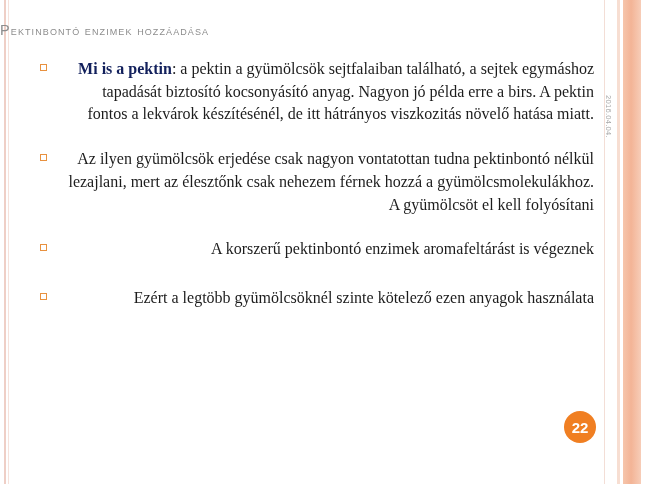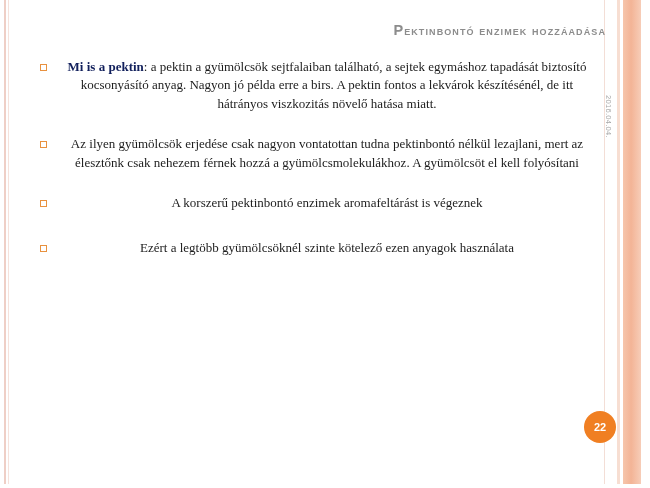--- a/index.html
+++ b/index.html
@@ -64,28 +64,27 @@
     left: 0; top: 484px;
     width: 650px; height: 4px;
     background: #ffffff;
   }
 
   
   .slide-title {
     position: absolute;
     left: 0; top: 22px;
     width: 606px;
-    text-align: right;
+    text-align: left;
     font-family: "Liberation Sans", sans-serif;
     font-size: 12.5px;
     letter-spacing: 1.1px;
     color: #8c8c8c;
     font-variant: small-caps;
     white-space: nowrap;
-    font-weight: bold;
   }
   .slide-title .cap {
     font-size: 14.5px;
   }
 
   
   .body-list {
     position: absolute;
     left: 38px;
     top: 58px;
@@ -103,24 +102,24 @@
     top: 6px;
     width: 5px;
     height: 5px;
     border: 1.4px solid #e8913f;
     background: #ffffff;
     box-sizing: content-box;
   }
   .bullet-text {
     display: block;
     font-family: "Liberation Serif", serif;
-    font-size: 13px;
+    font-size: 16px;
     line-height: 1.42;
     color: #1c1c1c;
-    text-align: center;
+    text-align: right;
   }
   .bullet-text .lead {
     font-weight: bold;
     color: #12205c;
   }
 
   
   .gap-lg { margin-bottom: 22px; }
   .gap-xl { margin-bottom: 26px; }
 
@@ -135,29 +134,29 @@
     font-family: "Liberation Sans", sans-serif;
     font-size: 7.5px;
     letter-spacing: 0.3px;
     color: #a8a8a8;
     white-space: nowrap;
   }
 
   
   .page-badge {
     position: absolute;
-    left: 584px;
+    left: 564px;
     top: 411px;
     width: 32px;
     height: 32px;
     border-radius: 50%;
     background: #f07f22;
     color: #ffffff;
     font-family: "Liberation Sans", sans-serif;
-    font-size: 11px;
+    font-size: 15px;
     font-weight: bold;
     display: flex;
     align-items: center;
     justify-content: center;
   }
 </style>
 </head>
 <body>
 
 <div id="slide">

